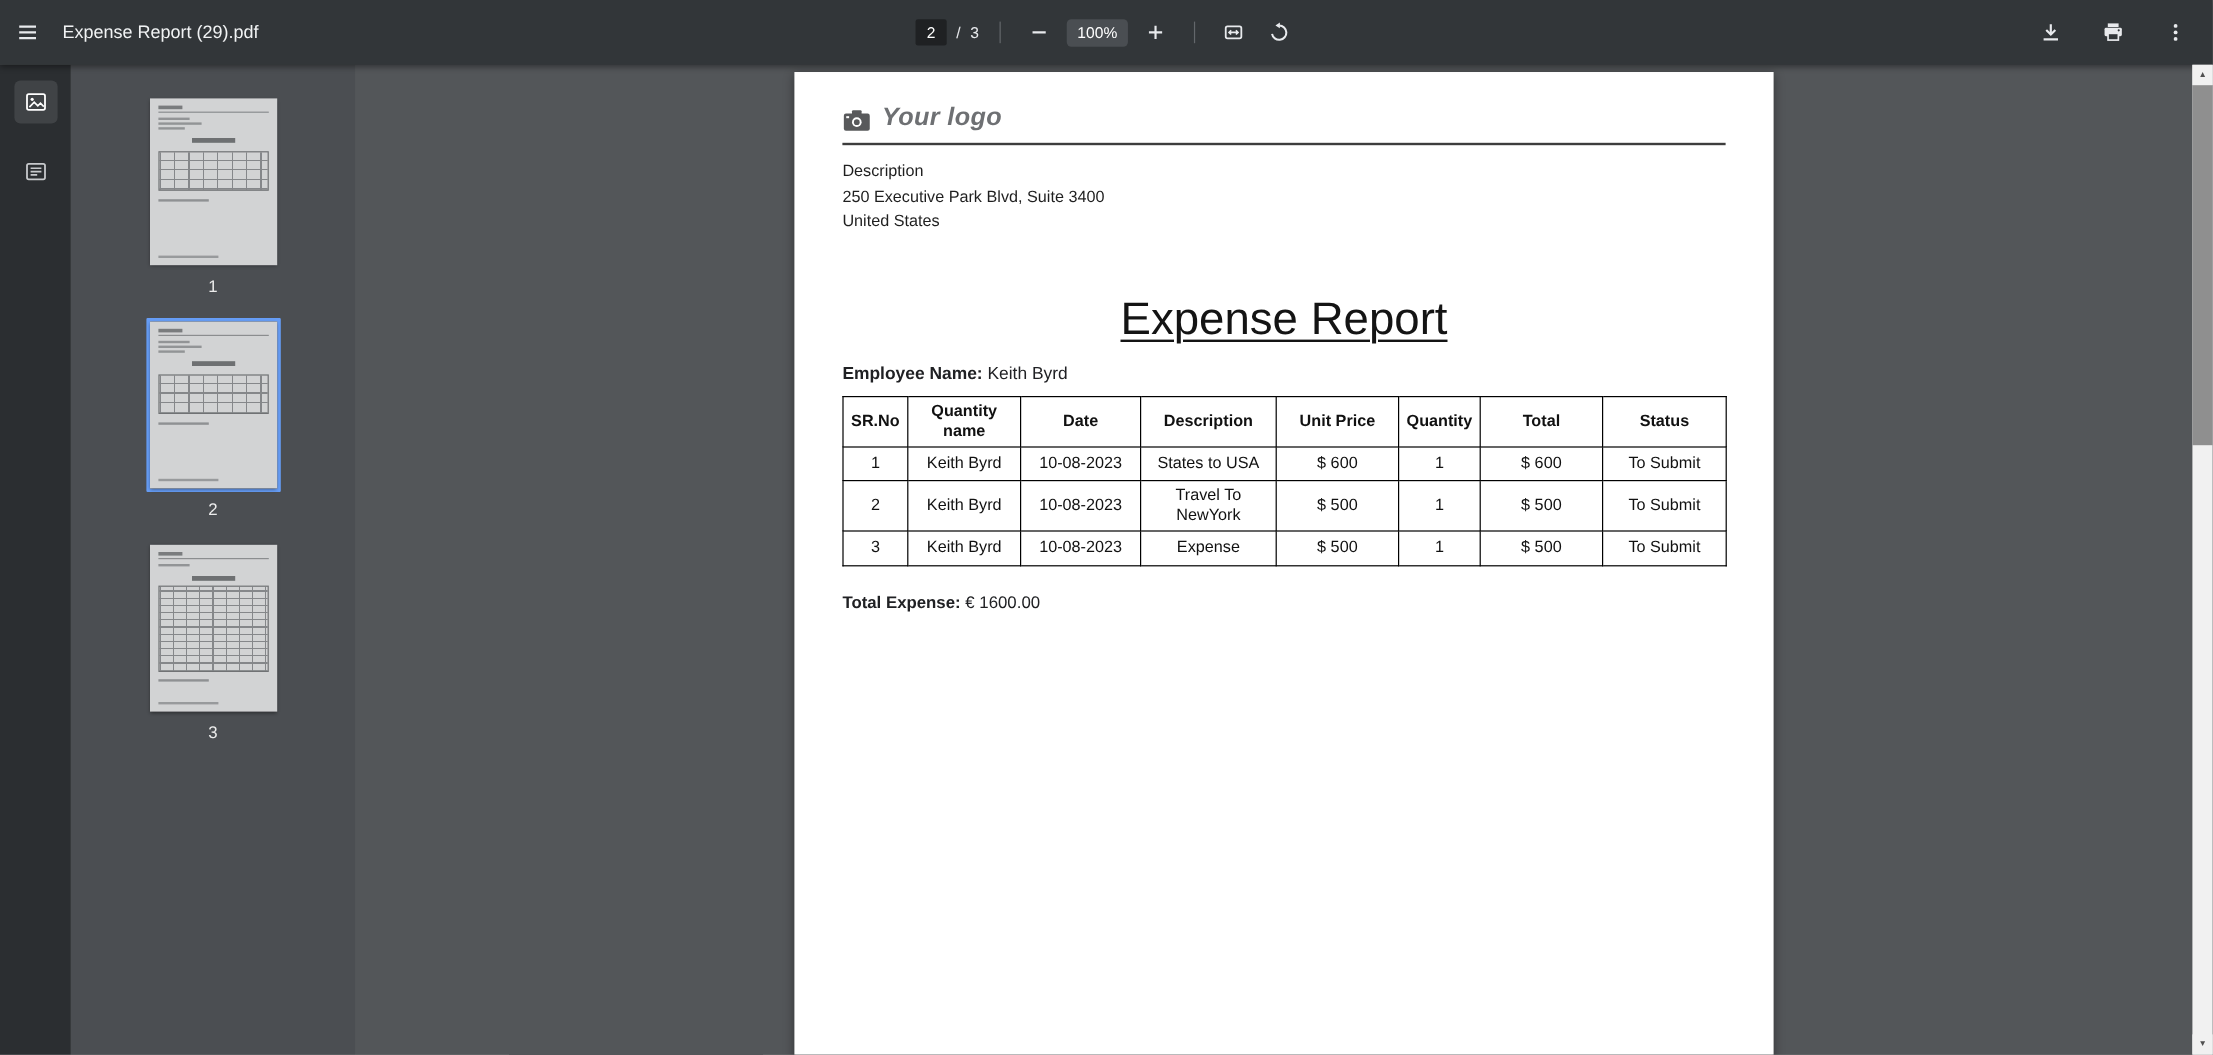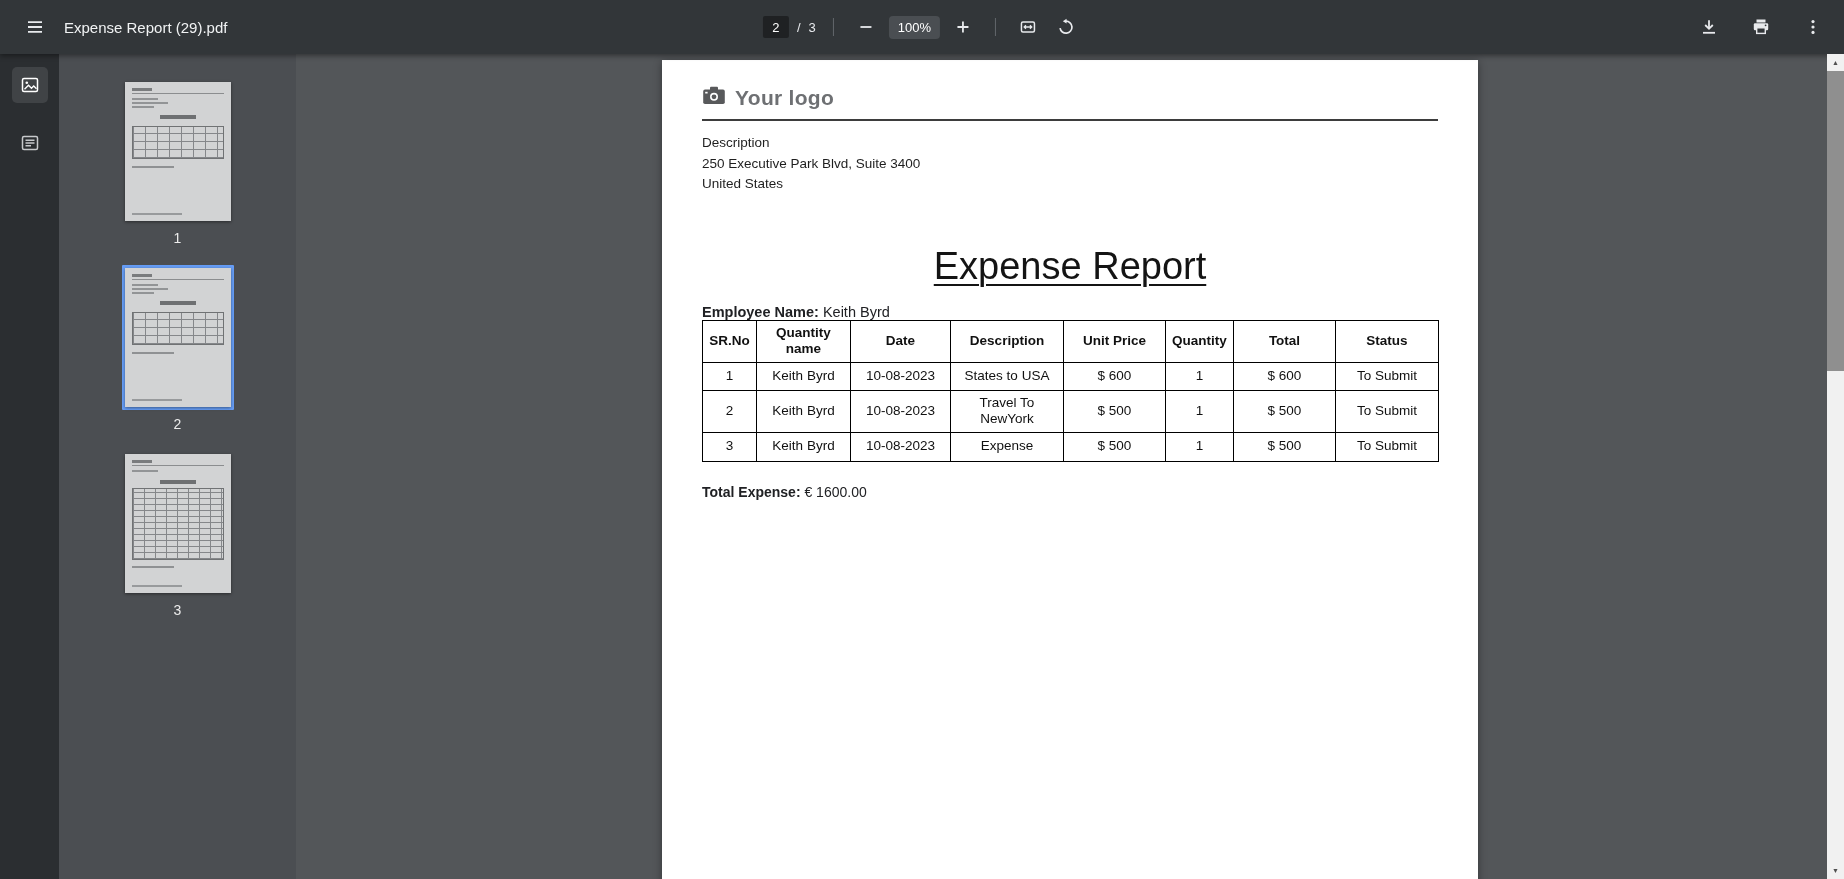--- a/index.html
+++ b/index.html
@@ -10,21 +10,21 @@
     font-family:"Liberation Sans", sans-serif;
     -webkit-font-smoothing:antialiased;
   }
 
   
   .toolbar {
     position:relative; height:54px; background:#323639;
     display:flex; align-items:center;
     box-shadow:0 2px 5px rgba(0,0,0,.4); z-index:20;
   }
-  .tb-left { display:flex; align-items:center; gap:14px; padding-left:20px; }
+  .tb-left { display:flex; align-items:center; gap:14px; padding-left:8px; }
   .icon-btn {
     background:none; border:none; padding:0; width:30px; height:30px;
     display:grid; place-items:center; cursor:pointer; border-radius:50%;
   }
   .icon-btn svg { display:block; }
   .doc-title { color:#f1f3f4; font-size:15px; white-space:nowrap; }
   .tb-center {
     position:absolute; left:50%; transform:translateX(-50%);
     display:flex; align-items:center; gap:8px;
   }
@@ -84,32 +84,32 @@
       repeating-linear-gradient(90deg,#85878a 0 1px,transparent 1px 11px); }
   .mini.p3 .m-cap { top:112px; }
 
   
   .main { flex:1; position:relative; overflow:hidden; background:#535659; }
   .page {
     width:816px; height:1100px; margin:6px auto 0; background:#ffffff;
     box-shadow:0 2px 8px rgba(0,0,0,.38);
     padding:26px 40px; color:#202124;
   }
-  .logo-row { display:flex; align-items:flex-start; gap:9px; }
+  .logo-row { display:flex; align-items:flex-end; gap:9px;font-style:italic; }
   .logo-text { font-size:21px; font-weight:bold; color:#6e7073; letter-spacing:.3px; }
   .logo-hr { border:none; border-top:2px solid #3d3d3d; margin:9px 0 0; }
   .addr { margin-top:12px; font-size:13.5px; line-height:20.5px; color:#1f1f1f; }
   .doc-heading {
     margin-top:50px; text-align:center; font-size:38px; font-weight:500; color:#141414;
     text-decoration:underline; text-underline-offset:5px; text-decoration-thickness:1.5px;
   }
   .emp-line { margin-top:16px; font-size:14.5px; }
   .emp-line .lbl { font-weight:bold; }
   .etable {
-    margin-top:0; width:736px; border-collapse:collapse; table-layout:fixed;
+    margin-top:10px; width:736px; border-collapse:collapse; table-layout:fixed;
     font-size:13.5px; text-align:center; color:#111;
   }
   .etable th, .etable td { border:1px solid #000; padding:2px 6px; vertical-align:middle; line-height:1.2; }
   .etable th { font-weight:bold; height:42px; }
   tr.r1 { height:28px; } tr.r2 { height:42px; } tr.r3 { height:29px; }
   .total-line { margin-top:22px; font-size:14px; }
   .total-line .lbl { font-weight:bold; }
 
   
   .scrollbar { position:absolute; right:0; top:0; bottom:0; width:17px; background:#f1f1f1; z-index:30; }

